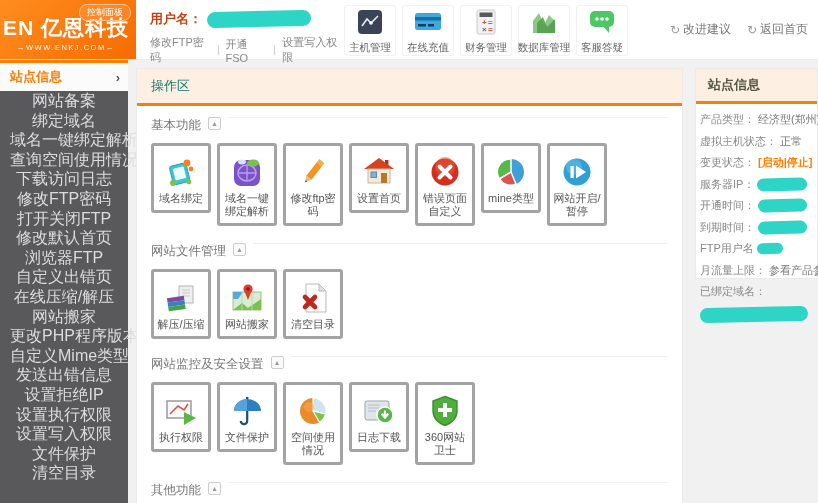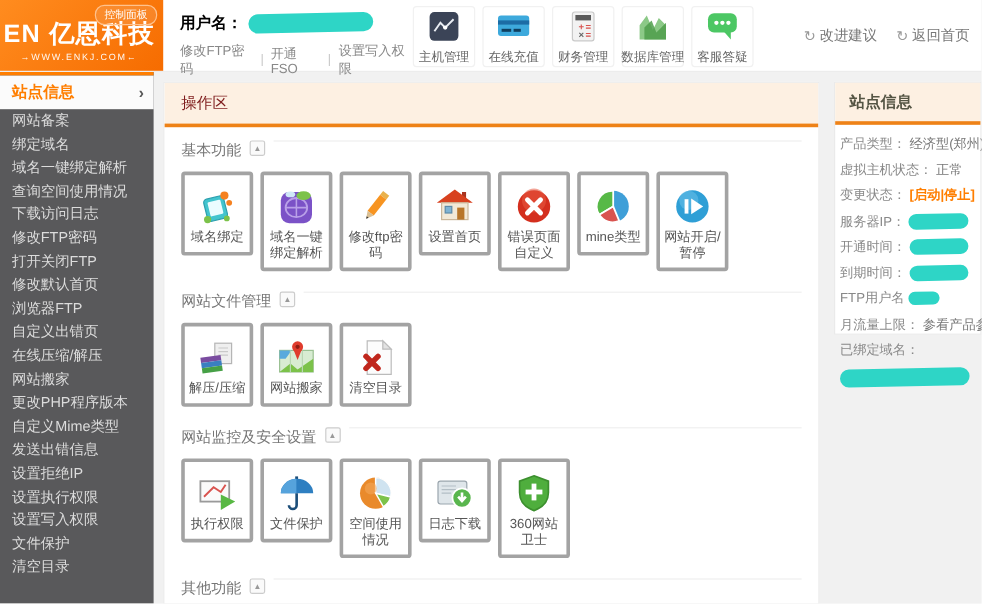--- a/index.html
+++ b/index.html
@@ -7,41 +7,41 @@
   body { font-family:"Liberation Sans","DejaVu Sans",sans-serif; background:#f1f1f1; position:relative; font-size:12px; color:#555; }
 
   
   .header { position:absolute; top:0; left:0; width:818px; height:60px; background:#fff; border-bottom:1px solid #ececec; display:flex; align-items:stretch; }
   .logo { width:136px; background:linear-gradient(135deg,#ff8c1f,#f66c00); color:#fff; position:relative; padding:14px 4px 0 3px; flex:none; }
   .logo-badge { position:absolute; top:4px; right:5px; font-size:9px; border:1px solid #ffc28d; background:rgba(255,255,255,.12); border-radius:8px; padding:1px 7px; color:#fff; }
   .logo-title { font-size:21px; font-weight:bold; letter-spacing:1px; white-space:nowrap; }
   .logo-sub { font-size:7.5px; letter-spacing:1.5px; margin-top:1px; padding-left:14px; opacity:.95; }
   .user-block { padding:10px 0 0 14px; width:208px; flex:none; }
   .user-line { display:flex; align-items:center; gap:5px; }
-  .user-label { font-size:13px; font-weight:bold; color:#000000; }
+  .user-label { font-size:13px; font-weight:bold; color:#c2410c; }
   .redact { background:#2ed5c6; border-radius:9px; display:inline-block; height:16px; transform:rotate(-1.2deg); }
   .user-links { margin-top:7px; display:flex; align-items:center; gap:7px; font-size:11px; color:#888; }
   .user-links a { color:#888; text-decoration:none; }
   .vdiv { width:1px; height:10px; background:#ccc; display:inline-block; }
   .nav { display:flex; gap:6px; padding-top:5px; }
   .nav-item { width:52px; height:51px; border:1px solid #f1f1f1; border-radius:3px; display:flex; flex-direction:column; align-items:center; justify-content:center; gap:3px; cursor:pointer; background:#fff; }
   .nav-label { font-size:10.5px; color:#666; white-space:nowrap; }
   .top-links { margin-left:auto; display:flex; align-items:center; gap:16px; padding-right:10px; }
   .top-link { display:flex; align-items:center; gap:3px; font-size:12px; color:#777; cursor:pointer; white-space:nowrap; }
   .refresh-glyph { font-size:12px; color:#999; }
 
   
   .sidebar { position:absolute; top:60px; left:0; width:128px; height:443px; background:#59595b; border-top:3px solid #ff7e00; }
   .side-head { background:#fbfbfb; color:#ff7e00; font-weight:bold; font-size:13px; padding:5px 8px 5px 10px; display:flex; justify-content:space-between; align-items:center; cursor:pointer; }
   .side-chev { color:#555; font-size:13px; font-weight:bold; }
-  .side-item { color:#dcdcdc; font-size:12px; line-height:19.6px; padding:0 10px; white-space:nowrap; cursor:pointer; }
+  .side-item { color:#dcdcdc; font-size:16px; line-height:19.6px; padding:0 10px; white-space:nowrap; cursor:pointer;text-align:center; }
 
   
   .main { position:absolute; top:68px; left:136px; width:547px; height:436px; background:#fff; border:1px solid #eaeaea; overflow:hidden; }
-  .panel-head { background:#fdf0e2; border-bottom:3px solid #ee8217; padding:8px 14px; font-size:13px; color:#7f1d1d; }
+  .panel-head { background:#fdf0e2; border-bottom:3px solid #ee8217; padding:8px 14px; font-size:13px; color:#0f766e; }
   .group-title { display:flex; align-items:flex-start; gap:7px; padding:11px 14px 5px 14px; font-size:12.5px; color:#777; }
   .toggle-box { width:13px; height:13px; border:1px solid #ccc; background:#fafafa; border-radius:2px; font-size:8px; color:#999; line-height:11px; text-align:center; cursor:pointer; flex:none; }
   .title-line { flex:1; border-top:1px solid #efefef; }
   .fn-row { display:flex; gap:6px; padding:4px 12px 6px 14px; align-items:flex-start; }
   .fn-box { width:60px; min-height:64px; border:3px solid #a3a3a3; border-radius:3px; background:#fff; display:flex; flex-direction:column; align-items:center; padding:8px 2px 5px 2px; cursor:pointer; }
   .fn-ico { height:36px; display:flex; align-items:center; justify-content:center; }
   .fn-label { font-size:11px; color:#555; text-align:center; line-height:13px; margin-top:2px; }
 
   
   .siteinfo { position:absolute; top:68px; left:695px; width:123px; height:211px; background:#fff; border:1px solid #eaeaea; }

